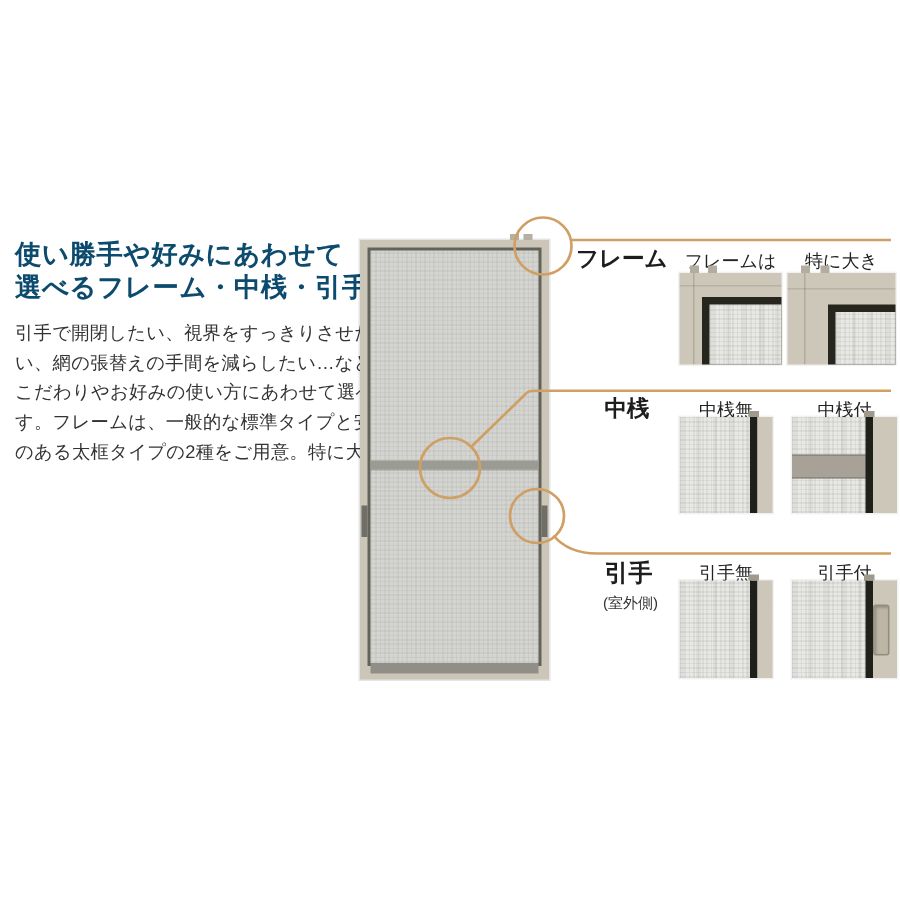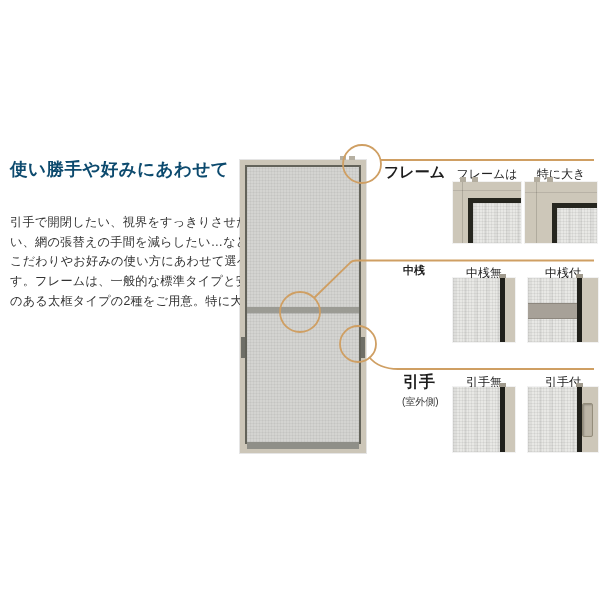--- a/index.html
+++ b/index.html
@@ -56,20 +56,21 @@
   .pull-handle{position:absolute;width:9px;height:32px;background:#bdb6a7;
     border:1px solid #948d7b;border-radius:2px;box-shadow:inset 1px 1px 2px rgba(0,0,0,0.25);}
 </style>
 </head>
 <body>
 
 <div id="canvas">
 
   <div class="intro-title">
     <div>使い勝手や好みにあわせて</div>
+    <div>選べるフレーム・中桟・引手</div>
   </div>
   <div class="intro-body">
     <div>引手で開閉したい、視界をすっきりさせた</div>
     <div>い、網の張替えの手間を減らしたい…など、</div>
     <div>こだわりやお好みの使い方にあわせて選べま</div>
     <div>す。フレームは、一般的な標準タイプと安心感</div>
     <div>のある太框タイプの2種をご用意。特に大き</div>
   </div>
 
   <div class="door">
@@ -109,21 +110,21 @@
 
   <div class="fig corner" style="left:525px;top:182px;width:72px;height:61px;">
     <div class="fig-tab" style="left:9px;"></div>
     <div class="fig-tab" style="left:22px;"></div>
     <div class="corner-seam" style="left:11px;"></div>
     <div class="corner-topline" style="top:10px;"></div>
     <div class="corner-black" style="left:27px;top:21px;"></div>
     <div class="corner-mesh mesh" style="left:32px;top:26px;"></div>
   </div>
 
-  <div class="sec-label" style="left:403px;top:263px;font-size:11px;">中桟</div>
+  <div class="sec-label" style="left:403px;top:263px;font-size:15px;">中桟</div>
   <div class="fig-caption" style="left:453px;top:265px;width:62px;text-align:center;">中桟無</div>
   <div class="fig-caption" style="left:528px;top:265px;width:70px;">中桟付</div>
 
   <div class="fig mesh" style="left:453px;top:278px;width:62px;height:64px;">
     <div class="vbar" style="left:47px;"></div>
     <div class="beige-right" style="width:10px;"></div>
     <div class="bar-tab" style="left:46px;"></div>
   </div>
 
   <div class="fig mesh" style="left:528px;top:278px;width:70px;height:64px;">

